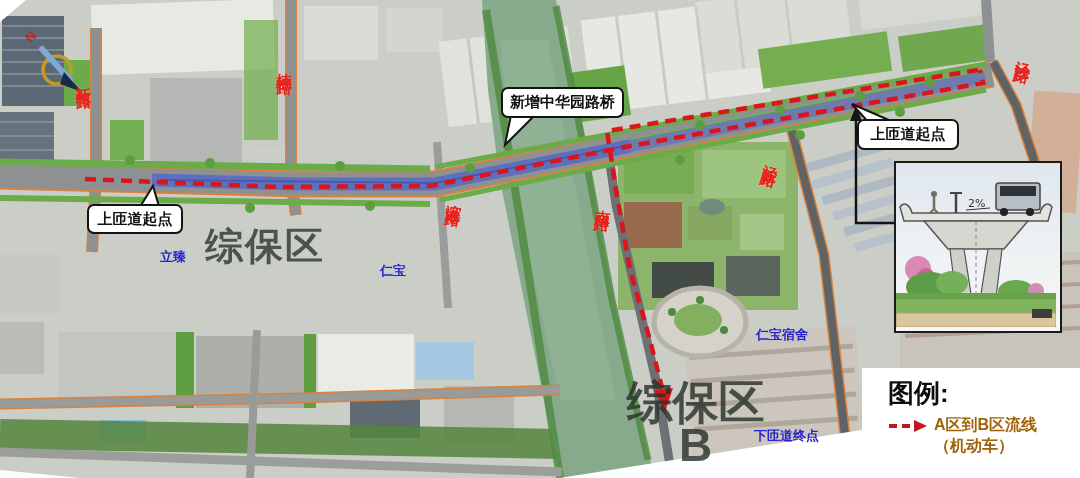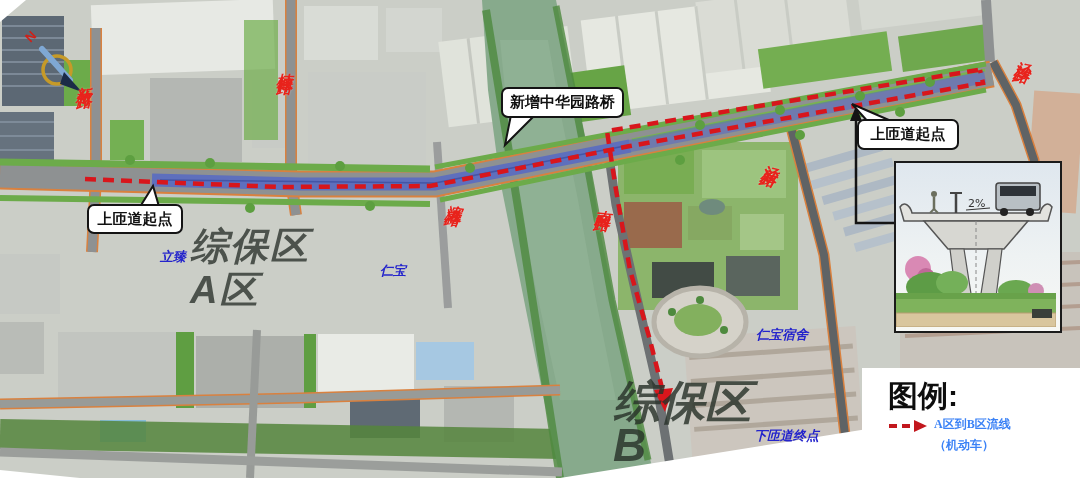--- a/index.html
+++ b/index.html
@@ -1,48 +1,48 @@
 <!DOCTYPE html>
 <html><head>
 <meta charset="utf-8">
 <style>
   html,body{margin:0;padding:0;background:#ffffff;}
   #stage{
     position:relative;width:1080px;height:478px;overflow:hidden;
     background:#cdd0ca;font-family:"Liberation Sans","DejaVu Sans",sans-serif;
   }
   #map-svg{position:absolute;left:0;top:0;z-index:1;}
-  .layer{position:absolute;left:0;top:0;width:100%;height:100%;z-index:5;pointer-events:none;font-style:italic;}
+  .layer{position:absolute;left:0;top:0;width:100%;height:100%;z-index:5;pointer-events:none;}
   .road-label{
     position:absolute;writing-mode:vertical-rl;text-orientation:upright;
     color:#e8231c;font-weight:bold;font-size:16px;letter-spacing:3px;line-height:1;
     text-shadow:0 0 2px rgba(255,255,255,.35);
   }
   .site-label{position:absolute;color:#2424cc;font-weight:bold;font-size:13px;white-space:nowrap;}
-  .area-label{position:absolute;text-align:left;font-weight:bold;color:rgba(44,51,45,.80);}
+  .area-label{position:absolute;text-align:center;font-weight:bold;color:rgba(44,51,45,.80);}
   .area-label .l1,.area-label .l2{display:block;}
   #area-a{left:190px;top:224px;width:150px;font-size:38px;line-height:44px;letter-spacing:2px;}
   #area-b{left:613px;top:381px;width:165px;font-size:46px;line-height:43px;color:rgba(40,50,42,.82);}
   .callout{
     position:absolute;background:#ffffff;border:2px solid #141414;border-radius:7px;
     font-size:15px;font-weight:bold;color:#111;display:flex;align-items:center;justify-content:center;
     white-space:nowrap;z-index:6;
   }
   #callout-up{left:87px;top:204px;width:92px;height:26px;}
   #callout-bridge{left:501px;top:87px;width:119px;height:27px;}
   #callout-down{left:857px;top:119px;width:98px;height:27px;}
   #white-wedge{
     position:absolute;left:560px;top:420px;width:320px;height:58px;background:#ffffff;
     clip-path:polygon(0 100%,100% 100%,100% 12%);z-index:4;
   }
   #legend-panel{position:absolute;left:862px;top:368px;width:218px;height:110px;background:#ffffff;z-index:4;}
-  #legend-title{position:absolute;left:26px;top:8px;font-size:30px;font-weight:bold;color:#0d0d0d;}
+  #legend-title{position:absolute;left:26px;top:8px;font-size:26px;font-weight:bold;color:#0d0d0d;}
   #legend-item{position:absolute;left:26px;top:46px;display:flex;align-items:flex-start;}
   #legend-arrow{margin-top:5px;}
-  .legend-text{font-size:12px;font-weight:bold;color:#3b82f6;line-height:21px;margin-left:6px;font-family:Liberation Serif, serif;}
+  .legend-text{font-size:16px;font-weight:bold;color:#a16207;line-height:21px;margin-left:6px;}
   #inset{
     position:absolute;left:894px;top:161px;width:164px;height:168px;z-index:3;
     border:2px solid #1b1b1b;background:linear-gradient(#dfe7ee 0%,#eef2f3 55%,#f7f8f5 100%);
   }
 </style>
 </head>
 <body>
 
 <div id="stage">
 
@@ -310,21 +310,20 @@
     <div class="road-label" style="left:766px;top:153px;transform:rotate(15deg);">泾新路</div>
     <div class="road-label" style="left:1018px;top:49px;transform:rotate(12deg);">泾沙路</div>
 
     <div class="site-label" style="left:160px;top:248px;">立臻</div>
     <div class="site-label" style="left:380px;top:262px;">仁宝</div>
     <div class="site-label" style="left:756px;top:326px;">仁宝宿舍</div>
     <div class="site-label" style="left:754px;top:427px;">下匝道终点</div>
 
     <div class="area-label" id="area-a">
       <span class="l1">综保区</span>
-      <span class="l2">A区</span>
     </div>
     <div class="area-label" id="area-b">
       <span class="l1">综保区B</span>
     </div>
   </div>
 
   <div class="callout" id="callout-up">上匝道起点</div>
   <div class="callout" id="callout-bridge">新增中华园路桥</div>
   <div class="callout" id="callout-down">上匝道起点</div>
 

